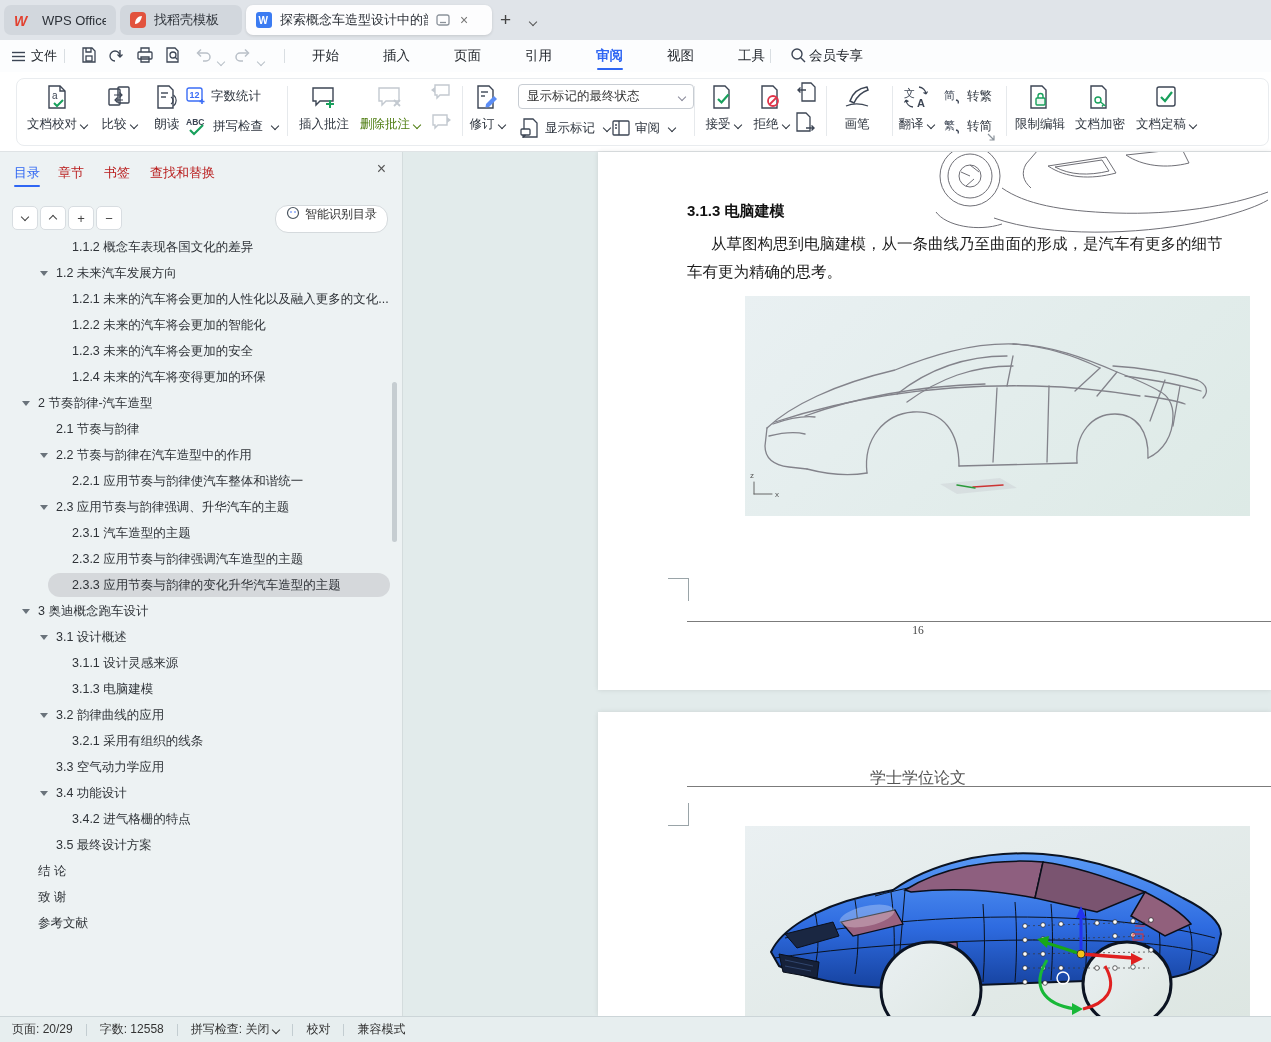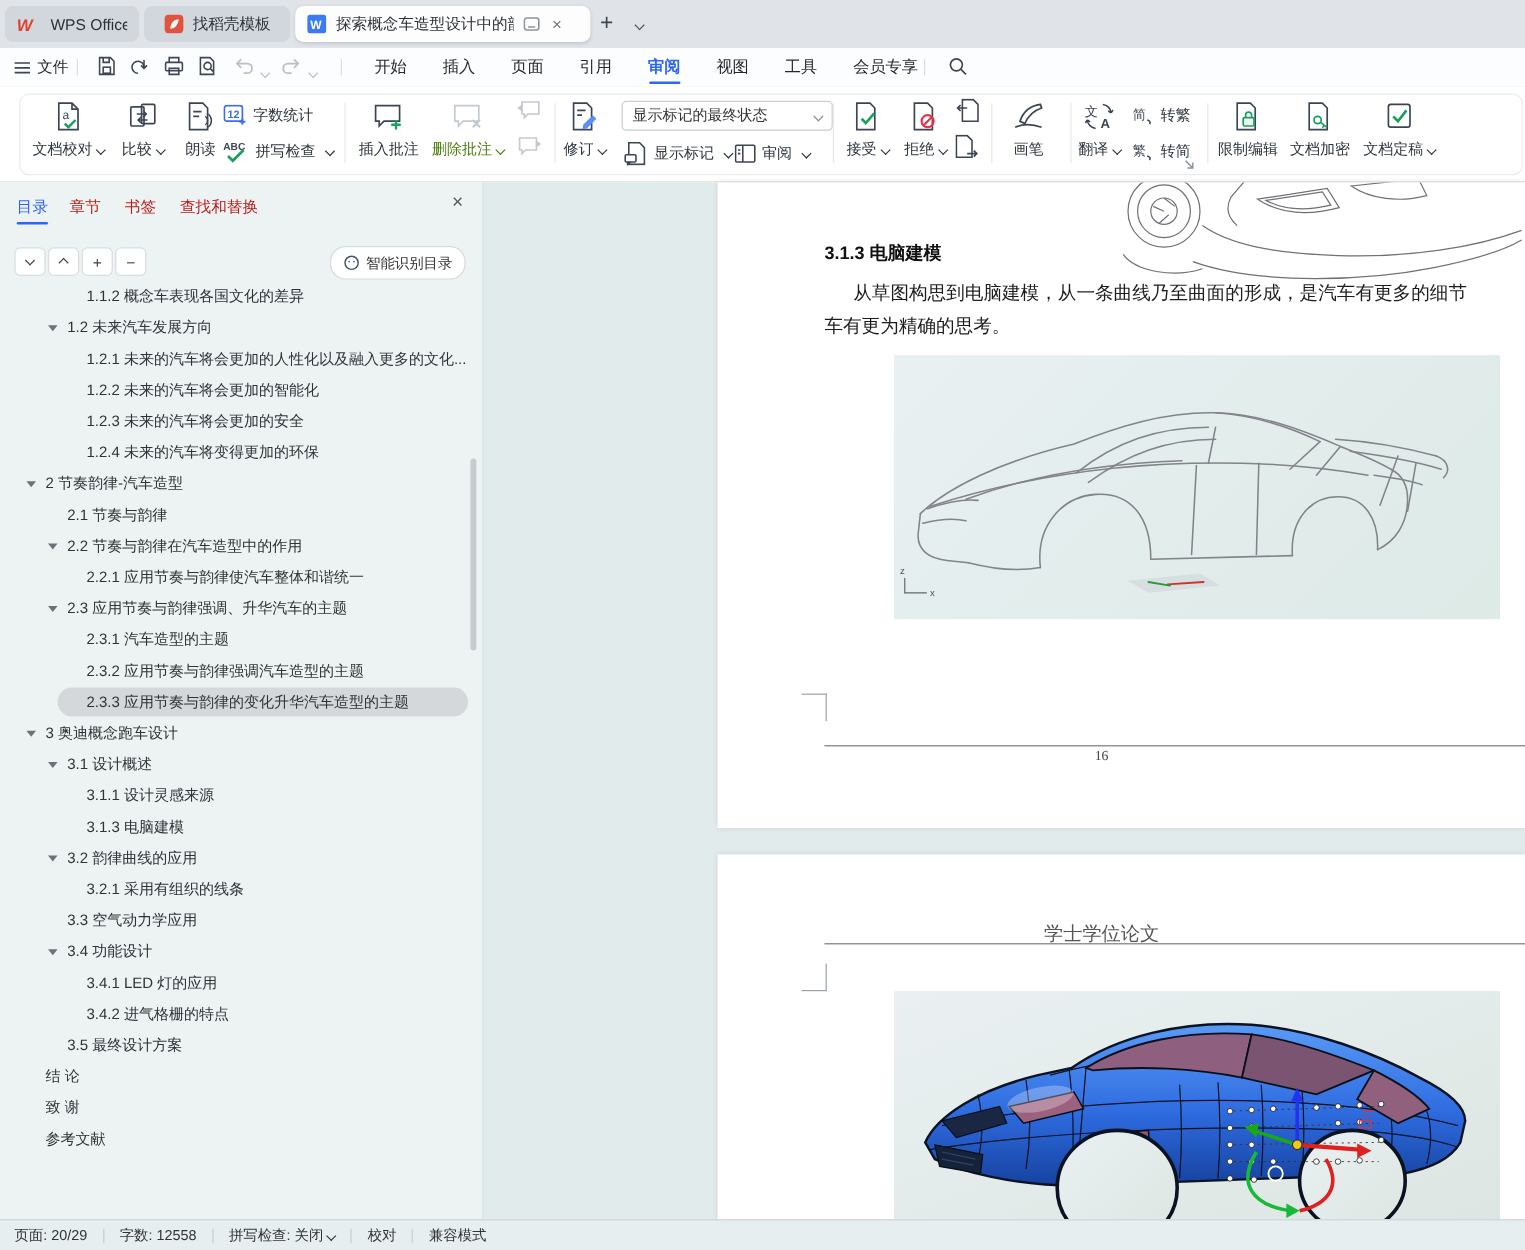--- a/index.html
+++ b/index.html
@@ -18,21 +18,21 @@
   .tab-extra{margin-left:8px;color:#8b929a;display:flex;align-items:center;gap:10px}
   #new-tab{position:absolute;left:500px;top:8px;font-size:19px;color:#444;line-height:24px}
   #tab-list-chevron{position:absolute;left:526px;top:13px;color:#555}
   
   #menubar{position:absolute;left:0;top:40px;width:100%;height:32px;background:#fcfdfe;display:flex;align-items:center}
   #file-btn{position:absolute;left:12px;top:0;height:32px;display:flex;align-items:center;gap:6px;font-size:13px;color:#24292f}
   .mb-sep{position:absolute;top:9px;width:1px;height:14px;background:#d9dee2}
   .qicon{position:absolute;top:6px;width:20px;height:20px;color:#3c4554}
   .qicon.gray{color:#b9c0c8}
   .qchv{position:absolute;top:13px;color:#b9c0c8}
-  .menu-items{position:absolute;left:306px;top:0;height:32px;display:flex;align-items:flex-start;gap:18px}
+  .menu-items{position:absolute;left:306px;top:0;height:32px;display:flex;align-items:flex-start;gap:32px}
   .menu-item{font-size:13.5px;color:#24292f;padding:0 6px;position:relative;height:32px;line-height:32px}
   .menu-item.active{color:#2f66f3;font-weight:bold}
   .menu-item.active::after{content:'';position:absolute;left:50%;transform:translateX(-50%);bottom:2px;width:26px;height:2px;background:#2f66f3;border-radius:1px}
   #menu-search{position:absolute;left:790px;top:7px;color:#3c4554}
   
   #ribbon{position:absolute;left:0;top:72px;width:100%;height:80px;background:#fff}
   #ribbon-card{position:absolute;left:16px;top:6px;right:2px;height:66px;border:1px solid #e9ecef;border-radius:8px;background:#fff}
   #ribbon-bottom{position:absolute;left:0;top:151px;width:100%;height:1px;background:#dfe3e5}
   .rb-big{position:absolute;top:8px;width:62px;height:62px;text-align:center}
   .rb-big .ric{height:30px;display:flex;align-items:flex-end;justify-content:center}
@@ -45,21 +45,21 @@
   .stacknav{position:absolute;width:22px}
   
   #sidebar{position:absolute;left:0;top:152px;width:402px;bottom:26px;background:#edf2f3;border-right:1px solid #d4dcdd;overflow:hidden}
   .sb-tab{position:absolute;top:8px;font-size:13px;color:#b91c1c;height:26px;line-height:26px}
   .sb-tab.active{color:#2f66f3}
   .sb-tab.active::after{content:'';position:absolute;left:0;right:0;bottom:-1px;height:2px;background:#2f66f3;border-radius:1px}
   #sb-close{position:absolute;right:16px;top:8px;font-size:16px;color:#555}
   .nav-btn{position:absolute;top:54px;width:26px;height:24px;background:#fff;border:1px solid #d8dde1;border-radius:5px;
            display:flex;align-items:center;justify-content:center;font-size:13px;color:#444;box-sizing:border-box}
   #smart-toc{position:absolute;right:14px;top:53px;height:26px;border:1px solid #d5dadd;border-radius:13px;background:#fff;
-             display:flex;align-items:center;gap:5px;padding:0 10px;font-size:12px;color:#333}
+             display:flex;align-items:flex-start;gap:5px;padding:0 10px;font-size:12px;color:#333}
   #toc-wrap{position:absolute;left:0;top:82px;right:8px;bottom:4px;overflow:hidden}
   .toc-row{position:relative;height:26px;line-height:26px;font-size:12.5px;color:#2f3338;white-space:nowrap;overflow:hidden}
   .toc-row .tri{position:absolute;top:11px;width:0;height:0;border-left:4px solid transparent;border-right:4px solid transparent;border-top:5px solid #6a737b}
   .toc-row.lv1 .tri{left:22px}.toc-row.lv2 .tri{left:40px}
   .toc-row.lv1 .toc-text{padding-left:38px}.toc-row.lv2 .toc-text{padding-left:56px}.toc-row.lv3 .toc-text{padding-left:72px}
   .toc-text{position:relative;z-index:1;display:block}
   .toc-row.sel::before{content:'';position:absolute;left:48px;right:4px;top:1px;bottom:1px;background:#d5d8db;border-radius:13px}
   #sb-scroll{position:absolute;left:392px;top:230px;width:5px;height:160px;background:#c6cdd1;border-radius:3px}
   
   #canvas{position:absolute;left:403px;top:152px;right:0;bottom:26px;background:#e2ebeb}
@@ -96,21 +96,21 @@
   <span id="new-tab">+</span>
   <span id="tab-list-chevron"><span class="chv"></span></span>
 <div class="tab" style="left: 4px; width: 112px;">
       <span class="ticon">
         <svg width="20" height="15" viewBox="0 0 20 15">
           <text x="0" y="13" font-size="14" font-weight="bold" font-style="italic" fill="#e2402f">W</text>
         </svg>
       </span>
       <span class="tlabel">WPS Office</span>
     </div>
-    <div class="tab" style="left: 120px; width: 122px; justify-content: center;">
+    <div class="tab" style="left: 120px; width: 122px;">
       <span class="ticon">
         <svg width="16" height="16" viewBox="0 0 16 16">
           <rect width="16" height="16" rx="4" fill="#e2533e"></rect>
           <path d="M5,12 C5,7 8,4 12,4 C11,9 9,11.5 5,12 Z" fill="#fff"></path>
         </svg>
       </span>
       <span class="tlabel">找稻壳模板</span>
     </div>
     <div class="tab active" style="left: 246px; width: 246px;">
       <span class="ticon">
@@ -564,23 +564,20 @@
       </div>
       <div class="toc-row lv3">
         <span class="toc-text">3.2.1 采用有组织的线条</span>
       </div>
       <div class="toc-row lv2">
         <span class="toc-text">3.3 空气动力学应用</span>
       </div>
       <div class="toc-row lv2">
         <span class="tri"></span>
         <span class="toc-text">3.4 功能设计</span>
-      </div>
-      <div class="toc-row lv3">
-        <span class="toc-text">3.4.1 LED 灯的应用</span>
       </div>
       <div class="toc-row lv3">
         <span class="toc-text">3.4.2 进气格栅的特点</span>
       </div>
       <div class="toc-row lv2">
         <span class="toc-text">3.5 最终设计方案</span>
       </div>
       <div class="toc-row lv1">
         <span class="toc-text">结 论</span>
       </div>

